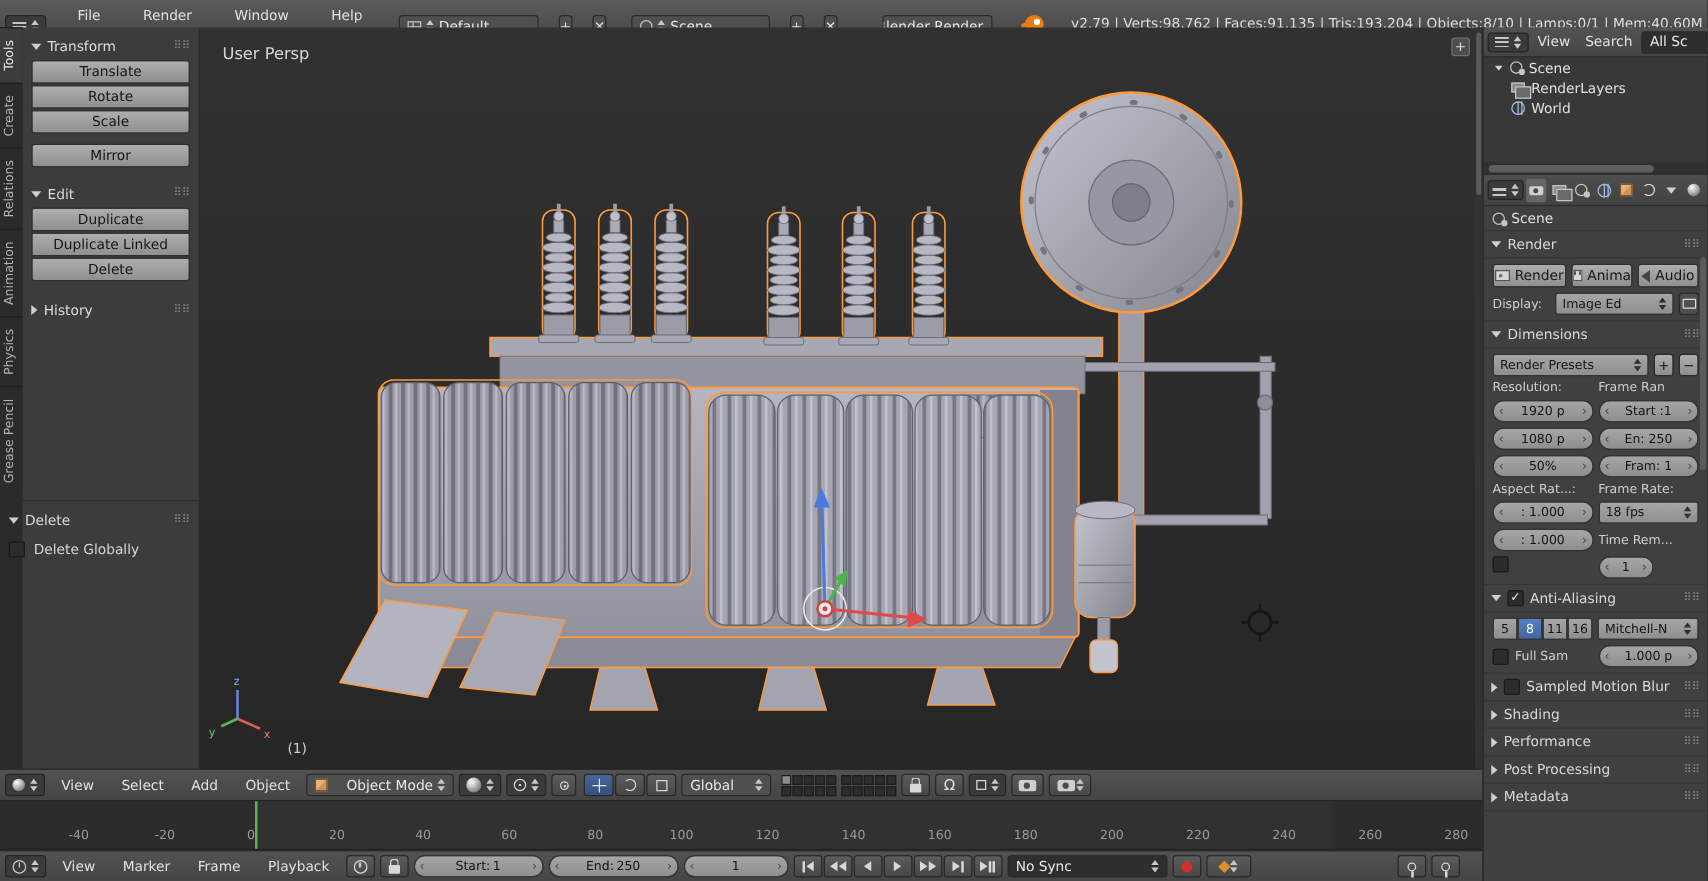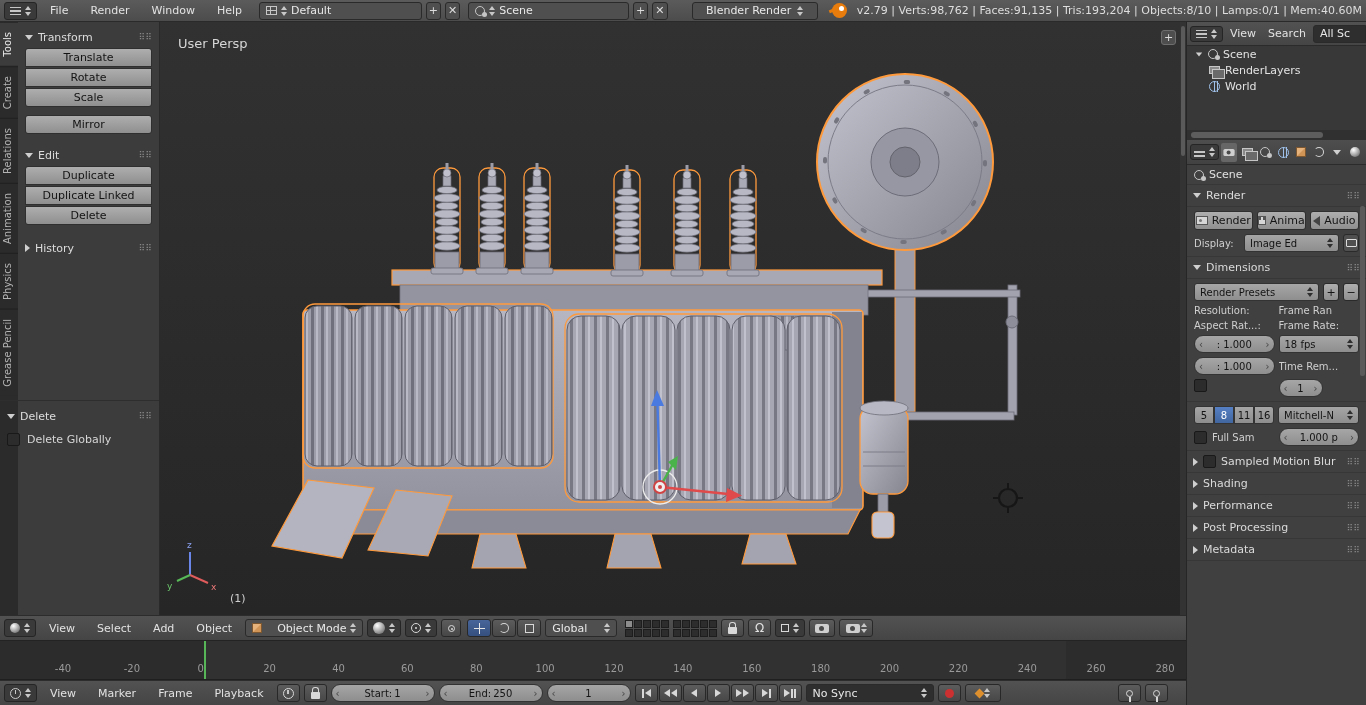--- a/index.html
+++ b/index.html
@@ -75,21 +75,21 @@
   .dia{width:7px;height:7px;background:#dd8f2e;transform:rotate(45deg)}
   .keyico{width:7px;height:7px;border:1.5px solid #d8d8d8;border-radius:50%;position:relative}
   .keyico::after{content:"";position:absolute;left:2px;top:6px;width:1.5px;height:5px;background:#d8d8d8}
   .ic-sliders{width:11px;height:9px;background:repeating-linear-gradient(0deg,#c6c6c6 0 2px,transparent 2px 4.5px)}
   .ic-photos{width:11px;height:8px;border:1px solid #c6c6c6;position:relative;background:#8a8a8a}
   .ic-photos::after{content:"";position:absolute;left:2px;top:2px;width:11px;height:8px;border:1px solid #c6c6c6;background:#6a6a6a}
   .ic-world{width:11px;height:11px;border:1.5px solid #9ec0e8;border-radius:50%;position:relative}
   .ic-world::after{content:"";position:absolute;left:4px;top:-1px;width:2px;height:11px;border-left:1px solid #9ec0e8;border-right:1px solid #9ec0e8}
   
   #topbar{left:0;top:0;width:1366px;height:22px;background:linear-gradient(#5b5b5b,#4c4c4c);
-    border-bottom:1px solid #2a2a2a;display:flex;align-items:center;gap:4px;padding:0 4px}
+    border-bottom:1px solid #2a2a2a;display:flex;align-items:flex-start;gap:16px;padding:12px 4px}
   #toolshelf{left:0;top:22px;width:160px;height:593px;background:#3c3c3c;border-right:1px solid #2a2a2a}
   #tabstrip{position:absolute;left:0;top:0;width:18px;height:593px;background:#2b2b2b}
   .vtab{writing-mode:vertical-rl;transform:rotate(180deg);color:#b4b4b4;font-size:10px;padding:9px 2px;
     background:#2b2b2b;border-bottom:1px solid #222;text-align:center;width:18px}
   .vtab.active{background:#3c3c3c;color:#e8e8e8}
   #shelfbody{position:absolute;left:18px;top:0;right:0;bottom:0;padding:4px 7px}
   .shelf-head{display:flex;align-items:center;gap:5px;color:#dcdcdc;height:22px}
   .stack .btn{border-radius:0;margin-bottom:1px}
   .stack .btn:first-child{border-radius:3px 3px 0 0}
   .stack .btn:last-child{border-radius:0 0 3px 3px}
@@ -713,20 +713,40 @@
           </span>
       </span>
       <span class="smallbtn" style="background:linear-gradient(#aeaeae,#8f8f8f);color:#141414">+</span>
       <span class="smallbtn" style="background:linear-gradient(#aeaeae,#8f8f8f);color:#141414">−</span>
     </div>
     <div class="grid2">
       <span class="label">Resolution:</span>
       <span class="label">Frame Ran</span>
     </div>
     <div class="grid2">
+      <span class="numfield">
+          <span>1920 p</span>
+        </span>
+      <span class="numfield">
+          <span>Start :1</span>
+        </span>
+      <span class="numfield">
+          <span>1080 p</span>
+        </span>
+      <span class="numfield">
+          <span>En: 250</span>
+        </span>
+      <span class="numfield">
+          <span>50%</span>
+        </span>
+      <span class="numfield">
+          <span>Fram: 1</span>
+        </span>
+    </div>
+    <div class="grid2">
       <span class="label">Aspect Rat...:</span>
       <span class="label">Frame Rate:</span>
     </div>
     <div class="grid2">
       <span class="numfield">
           <span>: 1.000</span>
         </span>
       <span class="dd">
         <span>18 fps</span>
         <span class="updown dk">
@@ -740,20 +760,26 @@
       <span class="label" style="align-self:center">Time Rem...</span>
     </div>
     <div class="grid2">
       <span class="cb"></span>
       <span class="numfield" style="width:44px">
           <span>1</span>
         </span>
     </div>
   </div>
 
+  <div class="phead">
+    <span class="tri-down"></span>
+    <span class="cb on"></span>
+    <span>Anti-Aliasing</span>
+    <span class="grip"></span>
+  </div>
   <div class="pbody">
     <div class="prow" style="gap:0">
       <span class="seg">5</span>
       <span class="seg blue">8</span>
       <span class="seg">11</span>
       <span class="seg" style="border-radius:0 3px 3px 0">16</span>
       <span class="dd" style="flex:1;margin-left:4px">
         <span>Mitchell-N</span>
         <span class="updown dk">
             <i class="u"></i>

